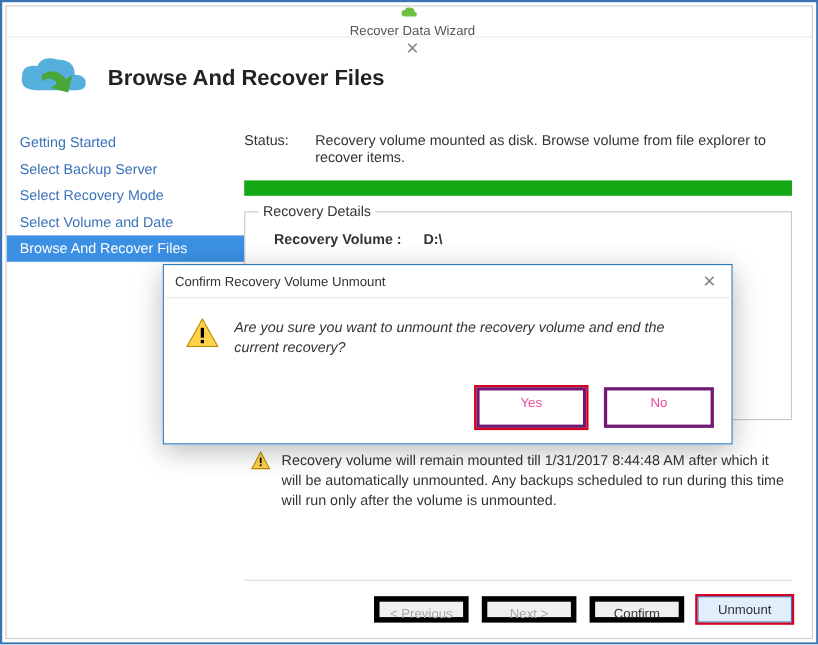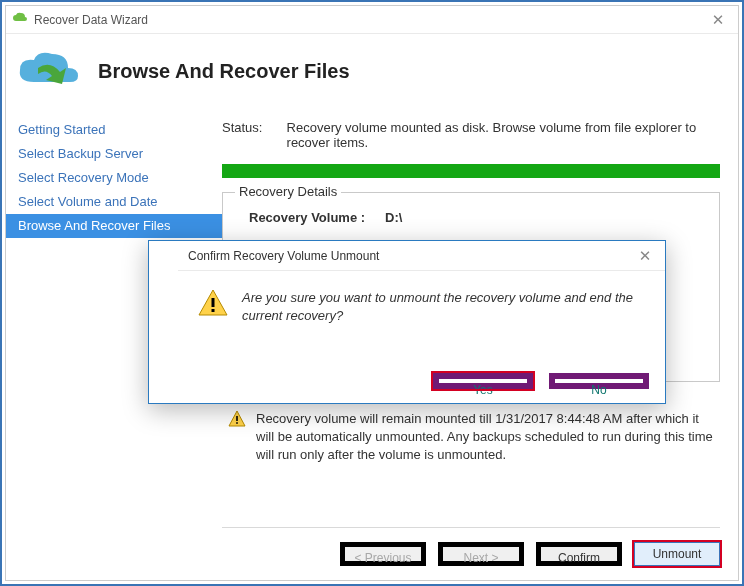--- a/index.html
+++ b/index.html
@@ -28,20 +28,21 @@
     flex-direction: column;
   }
   .titlebar {
     display: flex;
     align-items: center;
     height: 28px;
     padding: 0 0 0 6px;
     border-bottom: 1px solid #eaeaea;
     font-size: 12px;
     color: #555;
+    flex-direction: column;
   }
   .titlebar .tb-icon { margin-right: 6px; }
   .titlebar .tb-title { flex: 1; }
   .titlebar .tb-close {
     width: 40px;
     height: 100%;
     display: flex;
     align-items: center;
     justify-content: center;
     color: #888;
@@ -155,21 +156,20 @@
     left: 146px;
     top: 238px;
     width: 518px;
     height: 164px;
     background: #fff;
     border: 1px solid #2a7ac0;
     box-shadow: 0 6px 24px rgba(0,0,0,0.28);
     display: flex;
     flex-direction: column;
     z-index: 50;
-    padding-left: 29px;
   }
   .modal-title {
     display: flex;
     align-items: center;
     height: 30px;
     padding: 0 6px 0 10px;
     font-size: 12px;
     color: #333;
     border-bottom: 1px solid #eaeaea;
   }
@@ -184,27 +184,27 @@
   }
   .modal-body .msg { padding-left: 14px; font-style: italic; }
   .modal-footer {
     display: flex;
     justify-content: flex-end;
     gap: 16px;
     padding: 0 16px 14px 0;
   }
   .mbtn {
     min-width: 100px;
-    height: 16px;
+    height: 37px;
     line-height: 22px;
     text-align: center;
-    border: 6px solid #701a75;
-    background: #fff;
-    font-size: 12px;
-    color: #0f766e;
+    border: 3px solid #701a75;
+    background: #fff;
+    font-size: 12px;
+    color: #ec4899;
   }
   .mbtn.yes { outline: 2px solid #d40022; outline-offset: 0; }
   .content-inner { position: relative; flex:1; }
 </style>
 </head>
 <body>
 
 <div class="outer-frame">
   <div class="window">
 

